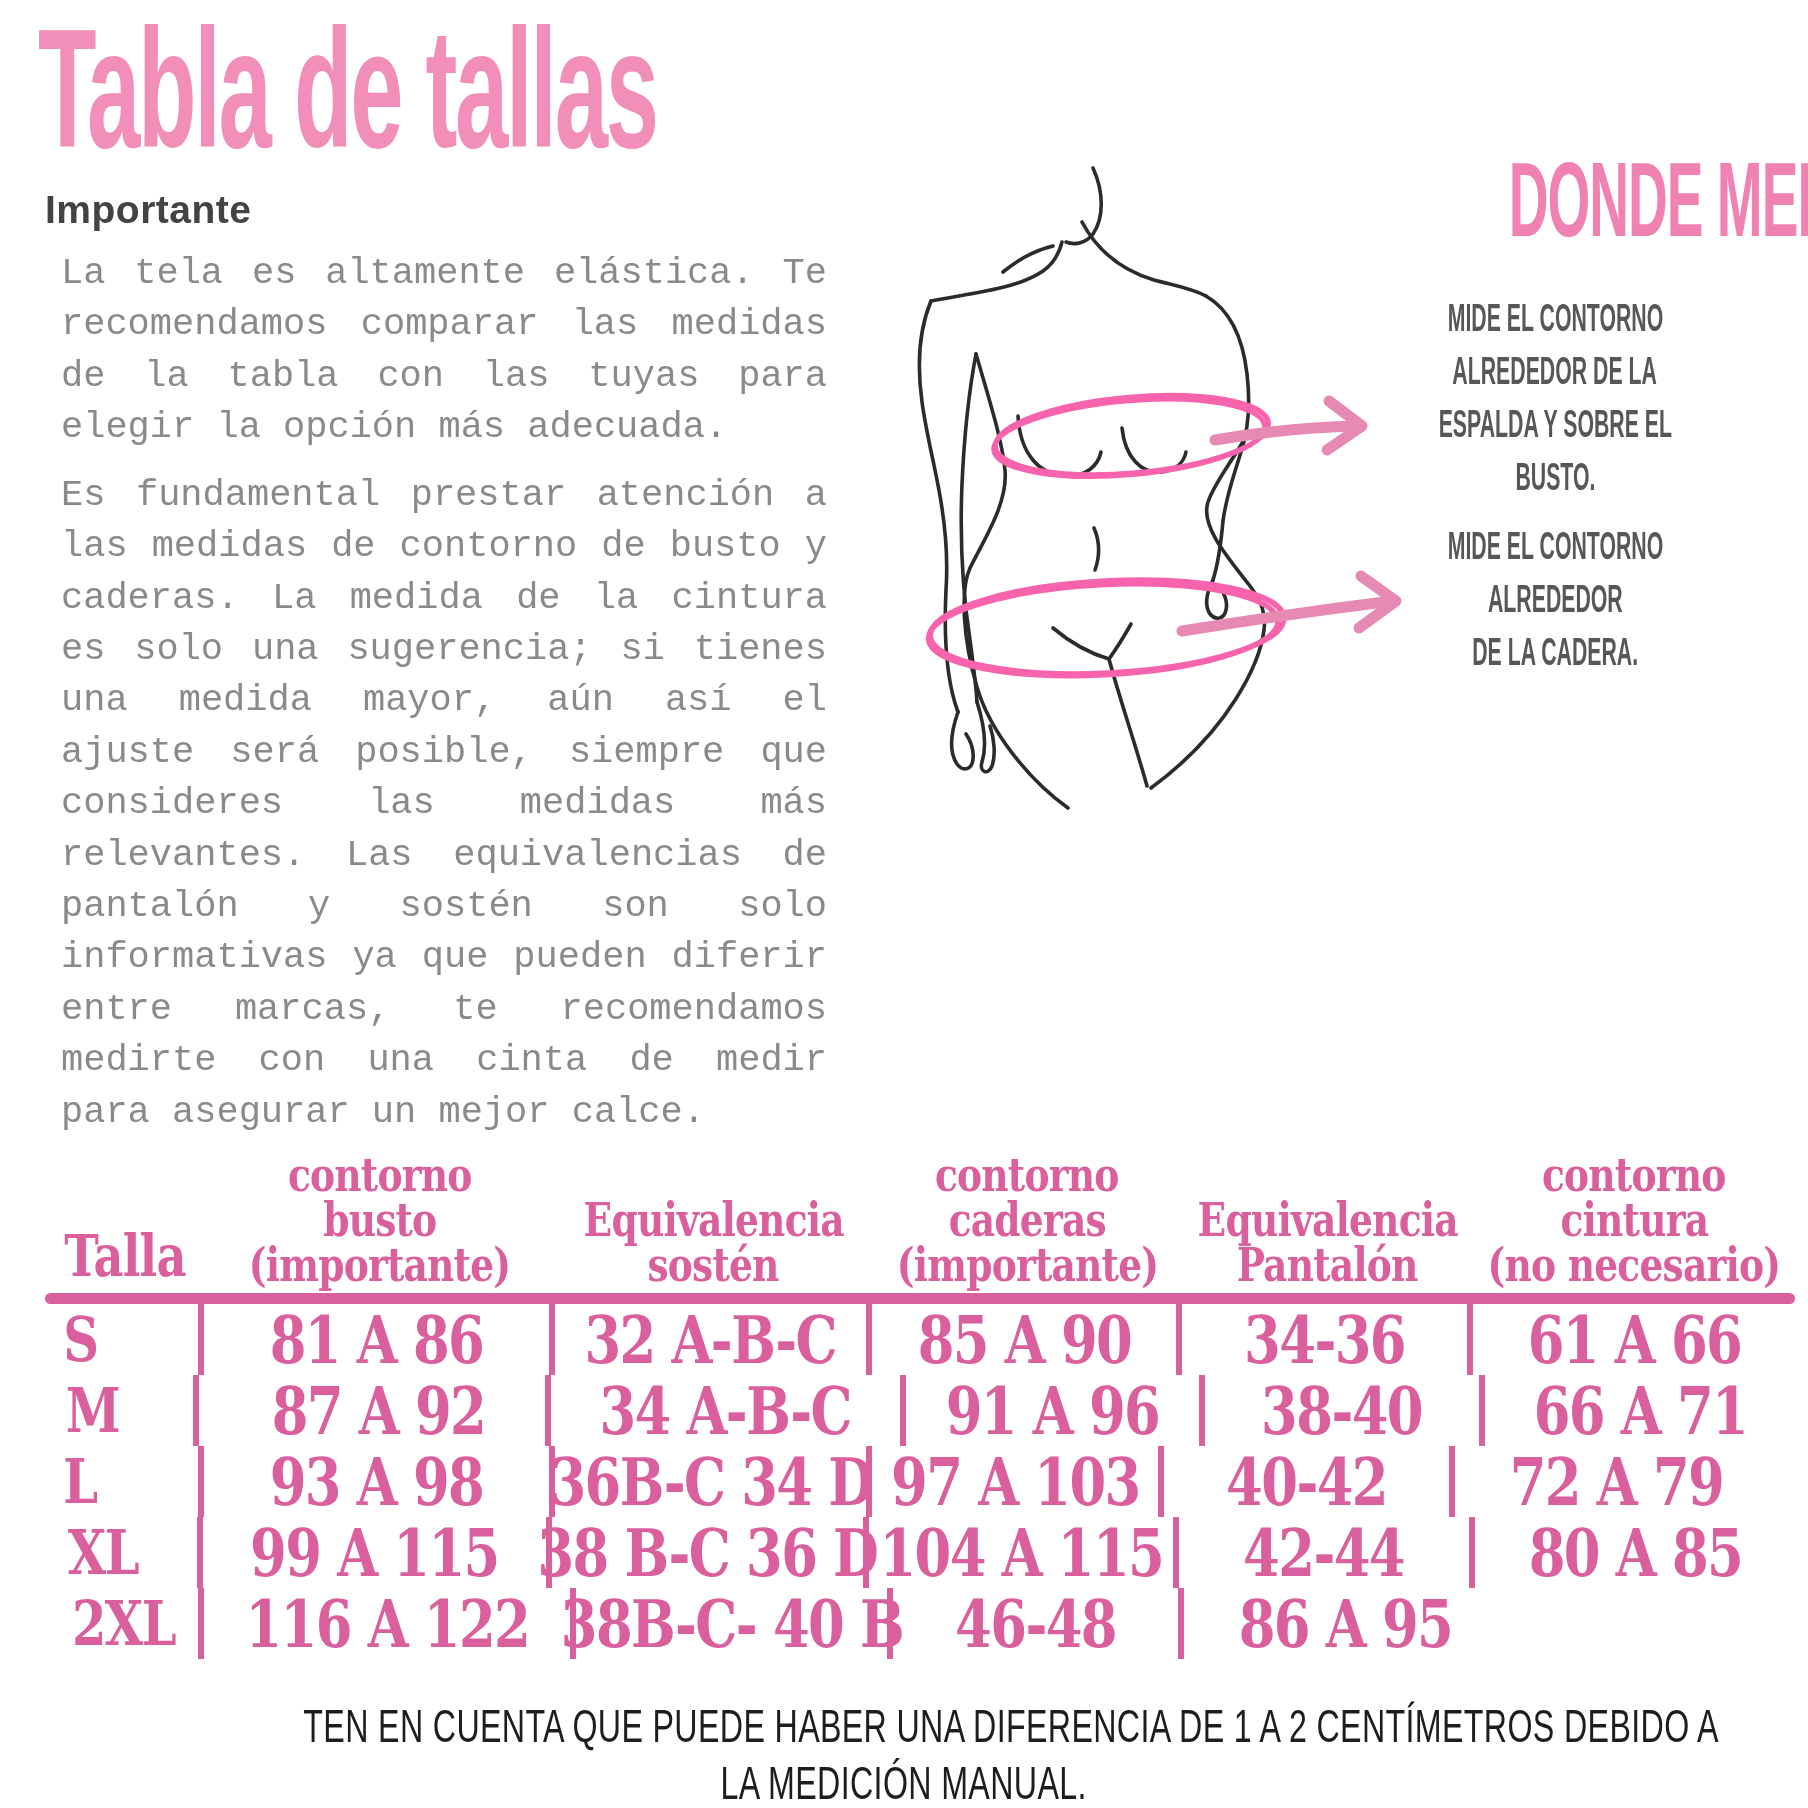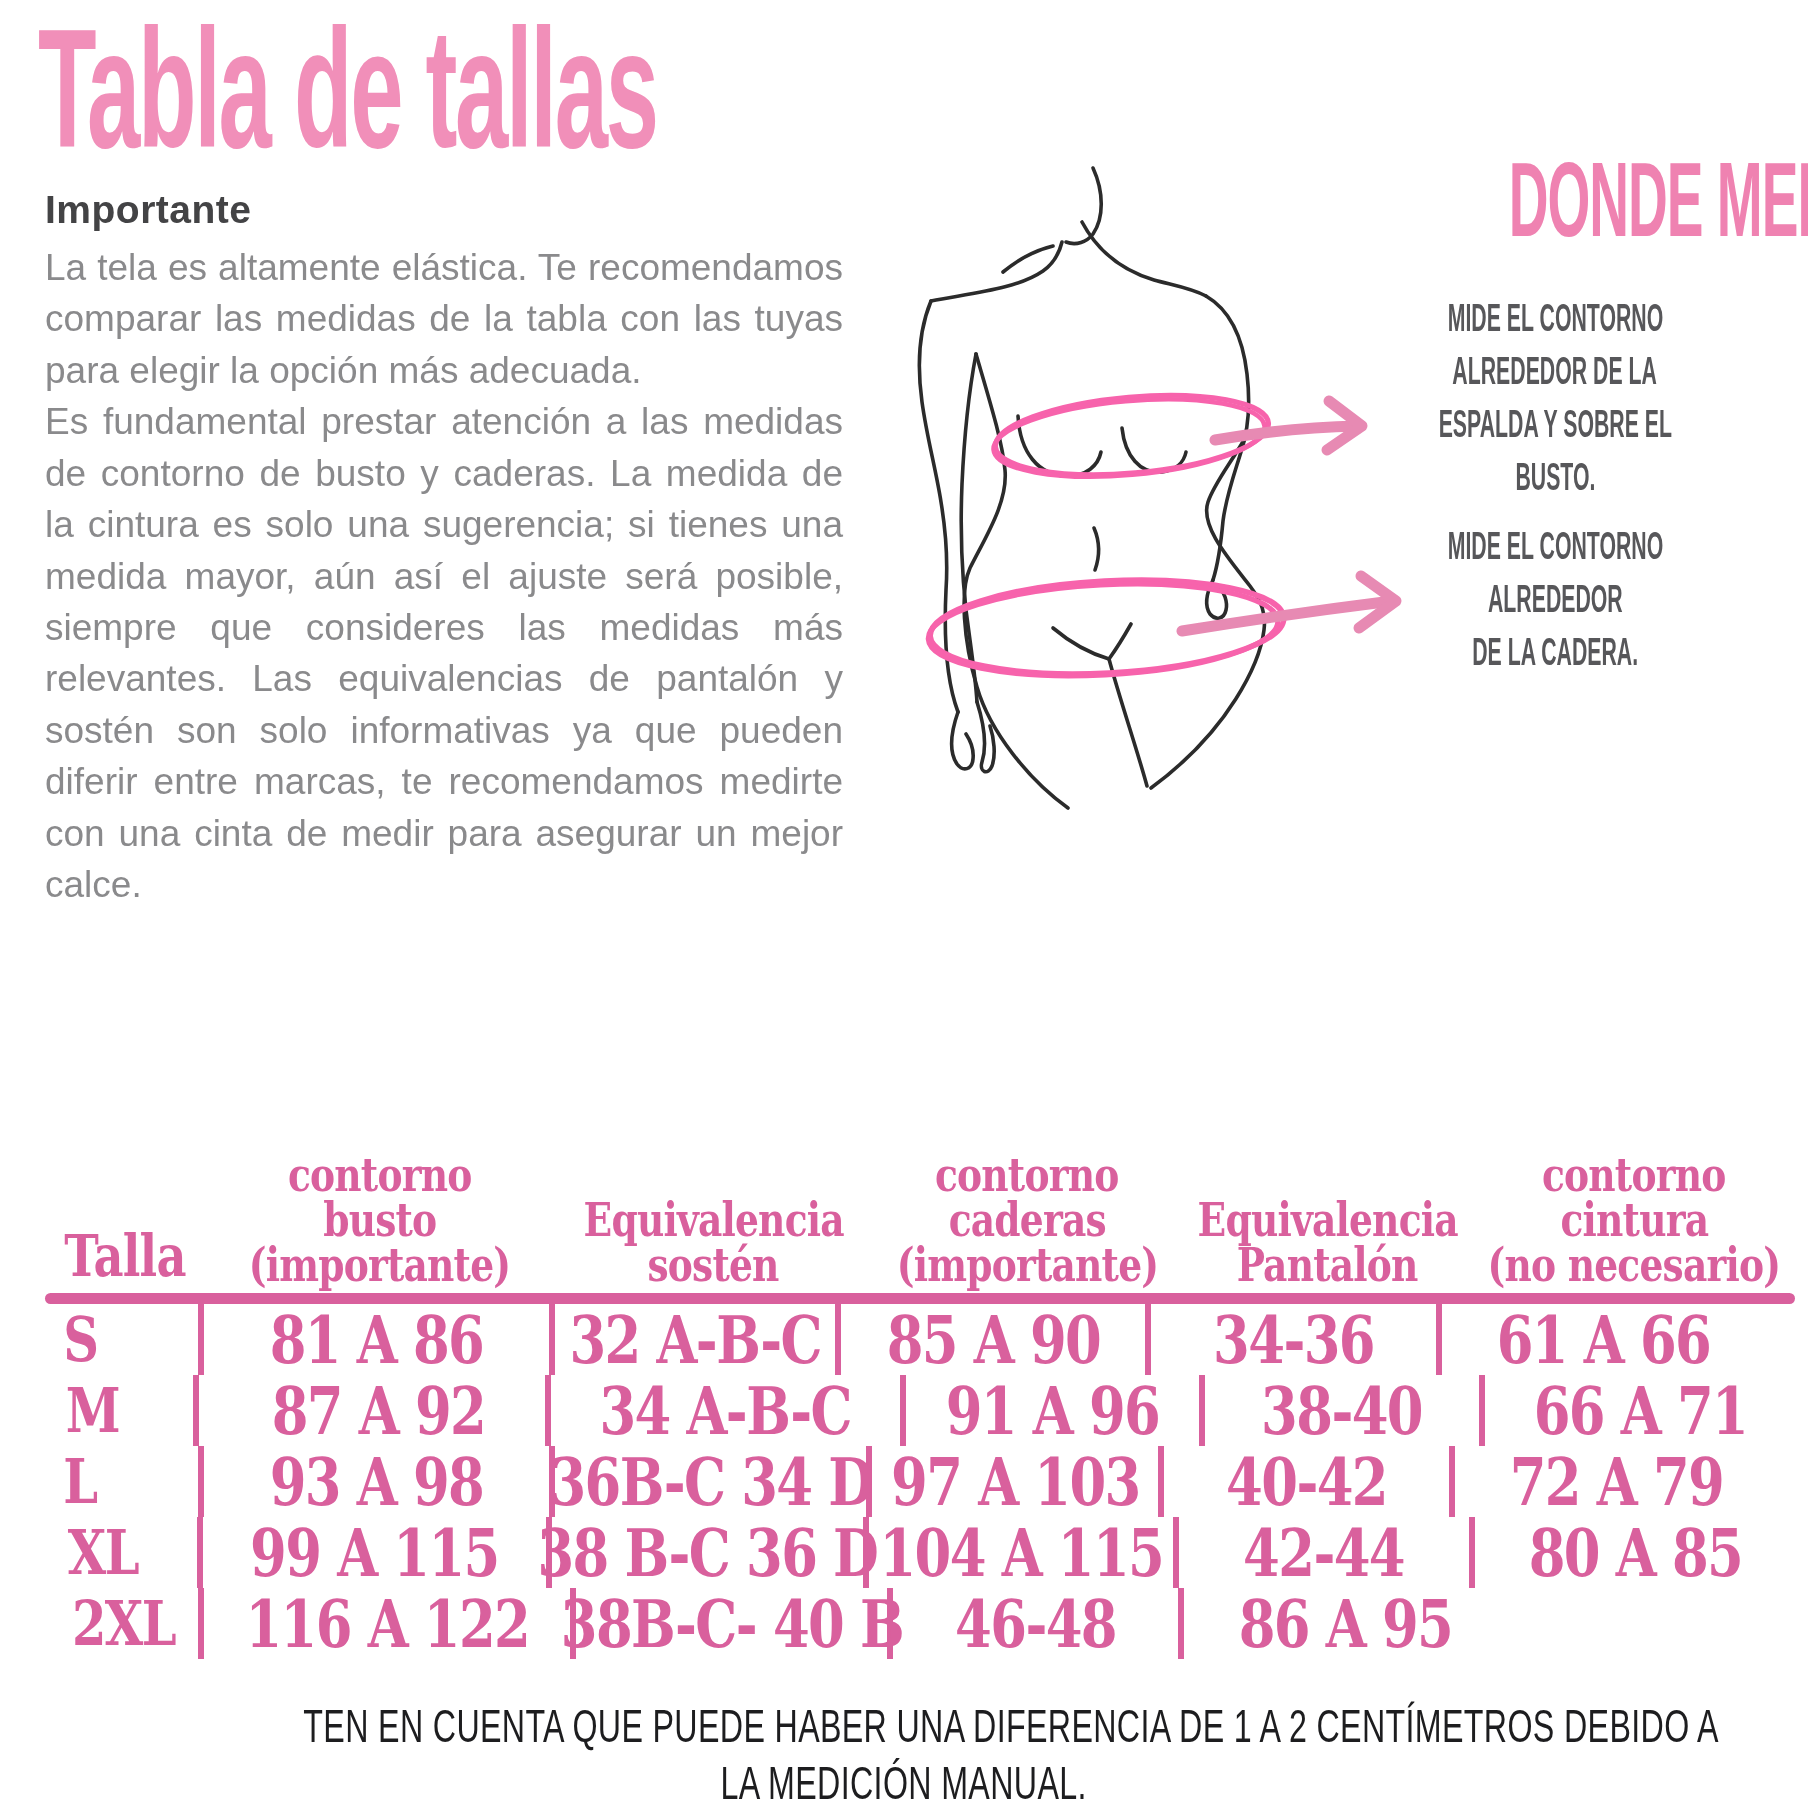--- a/index.html
+++ b/index.html
@@ -10,21 +10,21 @@
   .cx { display:inline-block; white-space:nowrap; transform:scaleX(var(--sx,0.56)); transform-origin:center top; }
 
   
   #title { position:absolute; left:38px; top:2px; margin:0; font-size:168px; line-height:1.04;
            font-weight:bold; letter-spacing:-4px; color:var(--pink-title); }
   #title .cx { --sx:0.57; transform-origin:left top; }
 
   
   #intro { position:absolute; left:45px; top:188px; width:798px; }
   #intro h2 { margin:0 0 10px 0; font-size:39px; color:var(--text-dark); letter-spacing:0.5px; }
-  #intro p { margin:0; font-family:Liberation Sans, sans-serif; font-size:37px; line-height:1.39;
+  #intro p { margin:16px; font-family:Liberation Mono, monospace; font-size:37px; line-height:1.39;
              color:var(--text-gray); text-align:justify; }
 
   
   #figure { position:absolute; left:810px; top:140px; width:660px; height:820px; }
 
   
   #donde { position:absolute; left:1318px; top:146px; width:474px; text-align:center;
            font-size:106px; font-weight:bold; letter-spacing:-2px; line-height:1; color:var(--pink-donde); }
   #donde .cx { --sx:0.52; }
 
@@ -158,21 +158,21 @@
         </div>
       </div>
       <div class="rule"></div>
       <div class="tr">
         <div class="td vline td-size" style="width: 159px;">
           <span class="sq">S</span>
         </div>
         <div class="td vline" style="width: 351px;">
           <span class="sq">81 A 86</span>
         </div>
-        <div class="td vline" style="width: 286px;">
+        <div class="td vline" style="width: 317px;">
           <span class="sq">32 A-B-C</span>
         </div>
         <div class="td vline" style="width: 310px;">
           <span class="sq">85 A 90</span>
         </div>
         <div class="td vline" style="width: 291px;">
           <span class="sq">34-36</span>
         </div>
         <div class="td" style="width: 322px;">
           <span class="sq">61 A 66</span>

